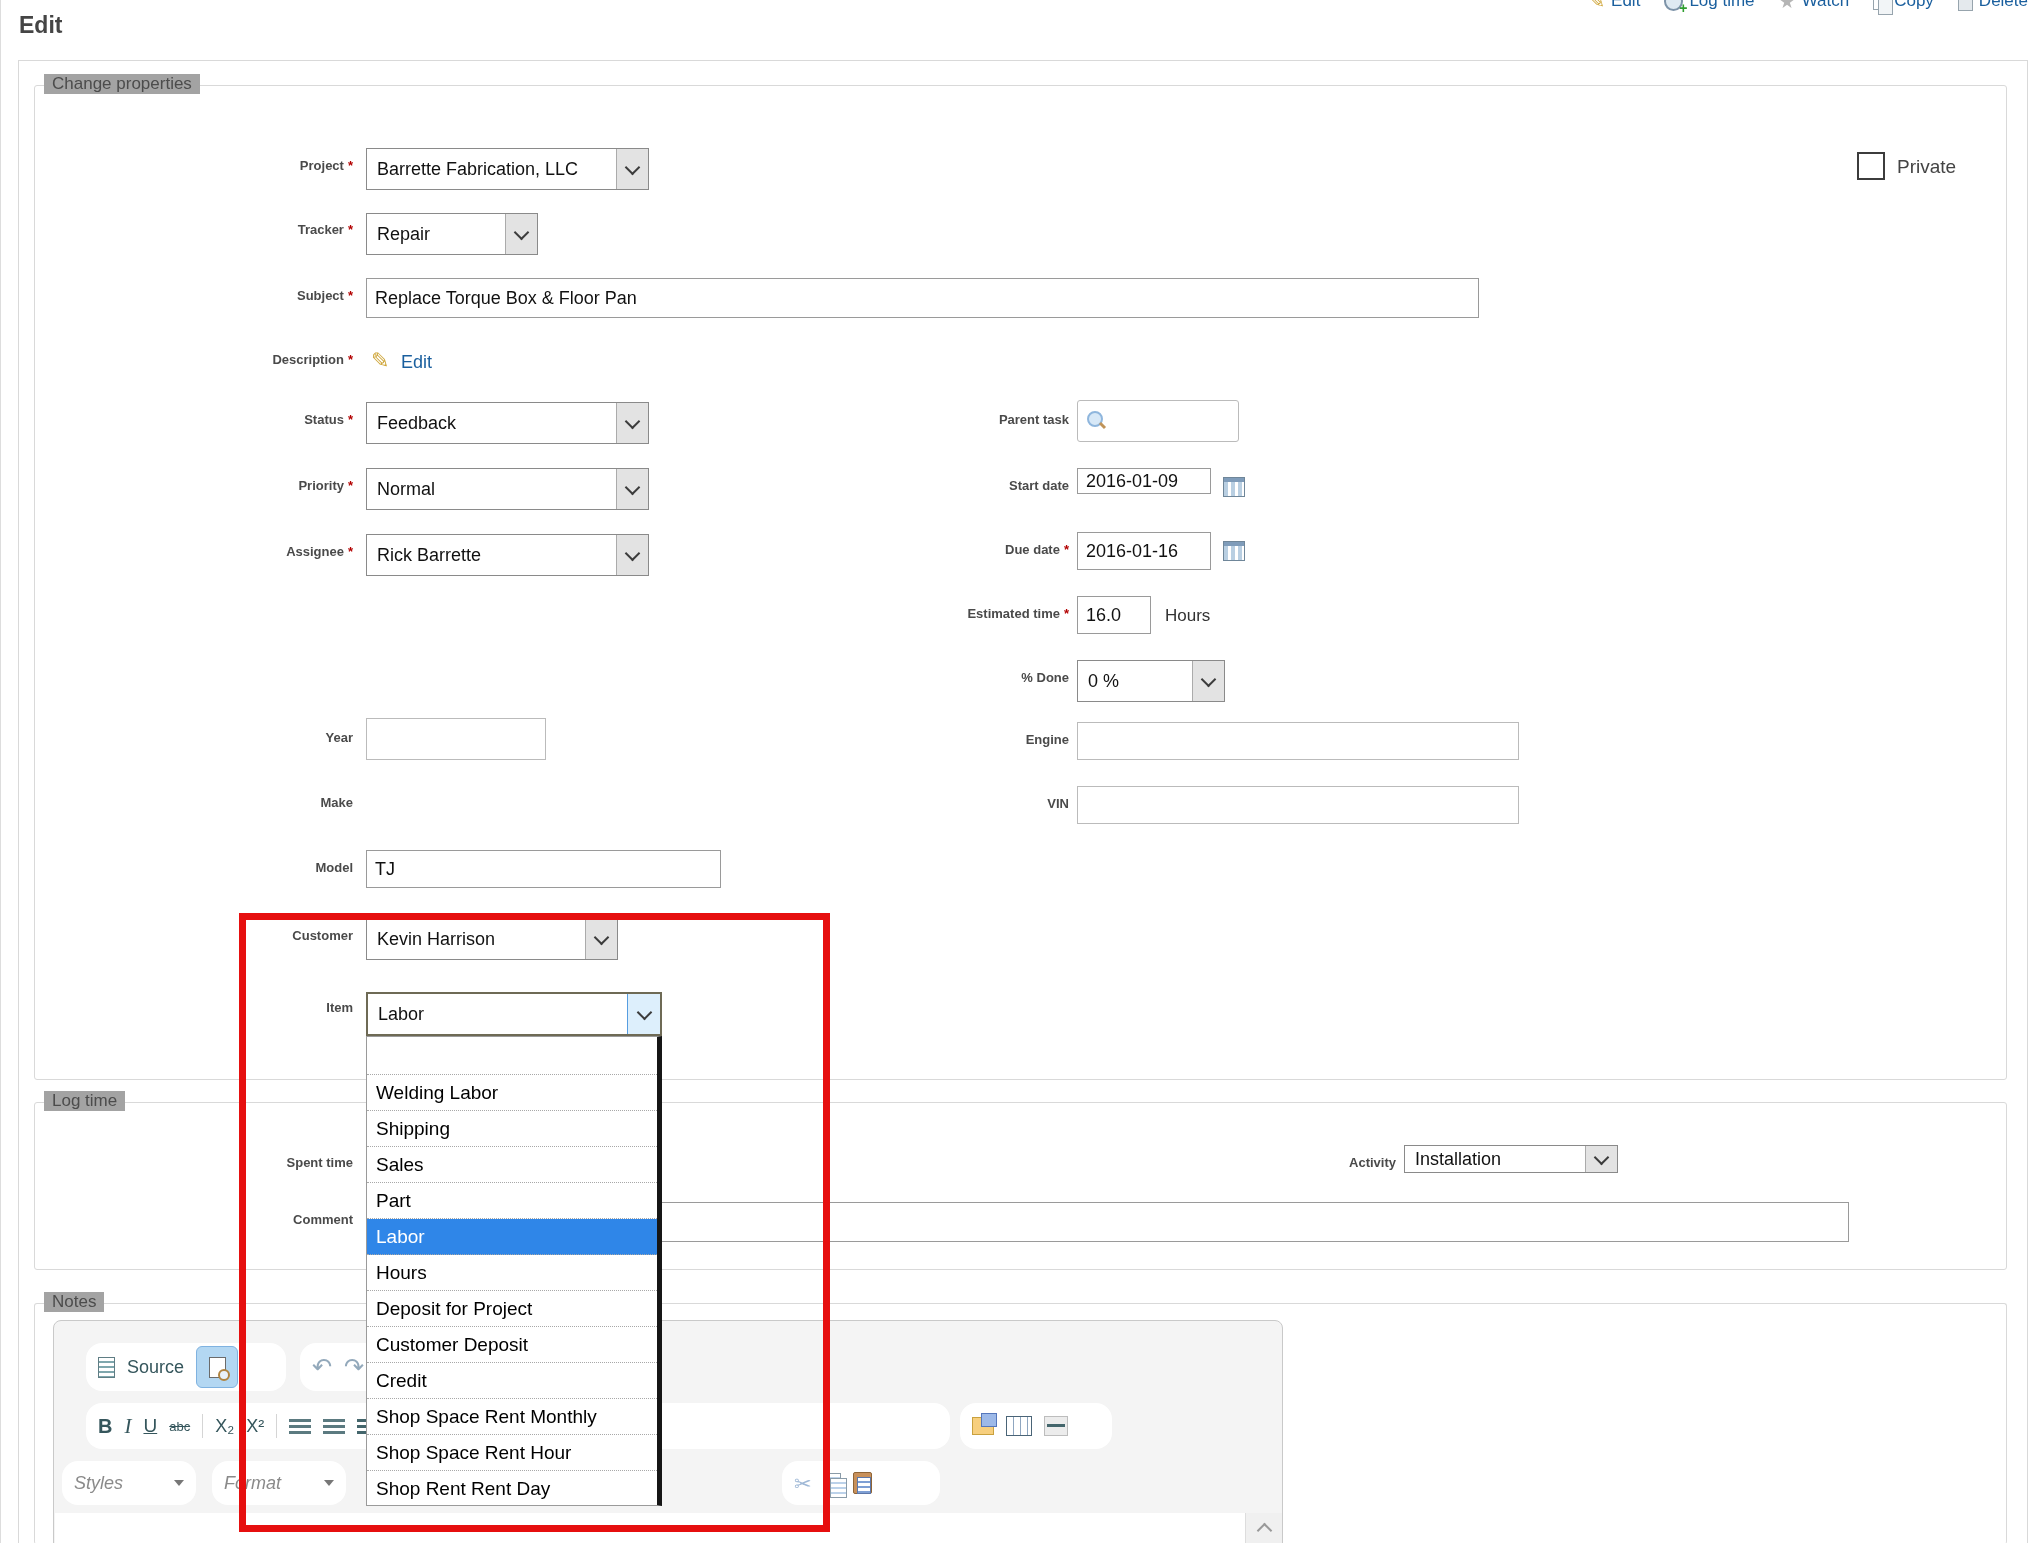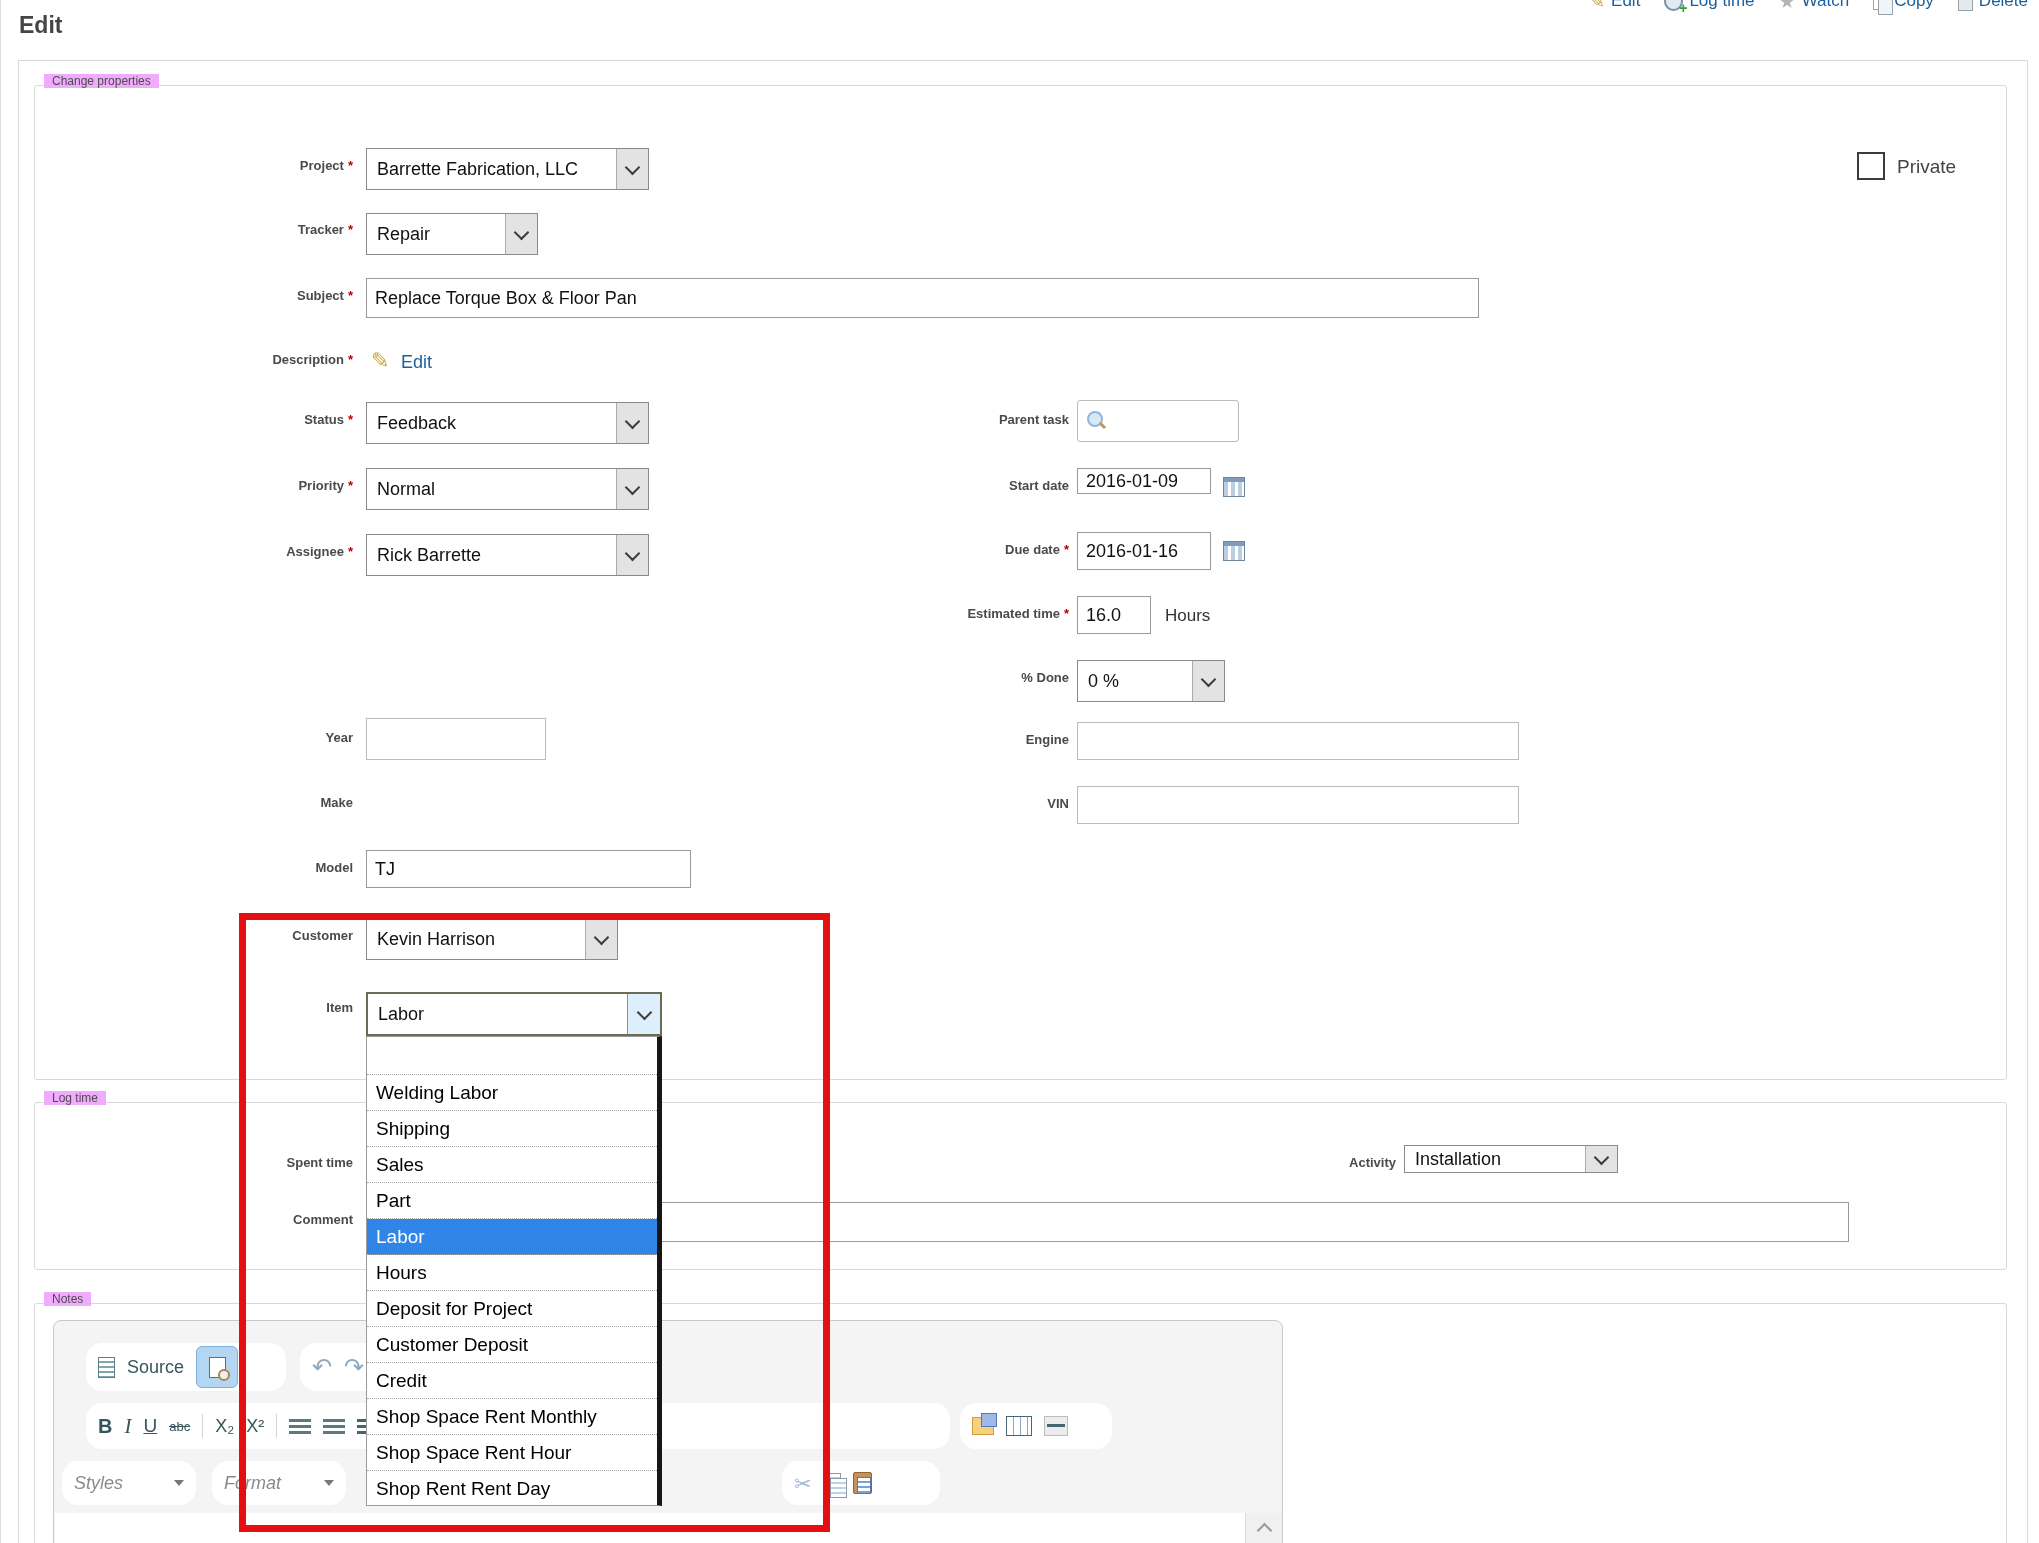--- a/index.html
+++ b/index.html
@@ -4,21 +4,21 @@
 <style>
   html,body{margin:0;padding:0;background:#fff;}
   #page{position:relative;width:2039px;height:1543px;overflow:hidden;
         font-family:"Liberation Sans",sans-serif;color:#222;background:#fff;
         border-left:1px solid #ddd;}
   .abs{position:absolute;}
   
   .lbl{position:absolute;transform:translateX(-100%);font-weight:bold;color:#4a4a4a;
        font-size:13px;white-space:nowrap;}
   .req{color:#b30000;font-weight:bold;margin-left:4px;}
-  .leg{position:absolute;background:#f0abfc;padding:0 8px;color:#4c4c4c;font-size:12px;z-index:3;}
+  .leg{position:absolute;background:#a3a3a3;padding:0 8px;color:#4c4c4c;font-size:17px;z-index:3;}
   
   .box{position:absolute;border:1px solid #d9d9d9;background:#fff;border-radius:3px;}
   
   .inp{position:absolute;box-sizing:border-box;border:1px solid #9a9a9a;background:#fff;
        font-family:"Liberation Sans",sans-serif;font-size:18px;color:#111;padding:0 8px;}
   .sel{position:absolute;box-sizing:border-box;border:1px solid #8a8a8a;background:#fff;
        display:flex;align-items:center;font-size:18px;color:#111;padding-left:10px;}
   .sel-btn{position:absolute;right:0;top:0;bottom:0;width:31px;background:#e3e3e3;
        border-left:1px solid #ababab;display:flex;align-items:center;justify-content:center;}
   .sel.focused{border:2px solid #6e6a55;}
@@ -218,21 +218,21 @@
 
   <div class="lbl" style="left:1068px;top:732px;"><span>Engine</span></div>
   <input class="inp" style="left: 1076px; top: 722px; width: 442px; height: 38px; border-color: rgb(187, 187, 187);" value="">
 
   <div class="lbl" style="left:352px;top:795px;"><span>Make</span></div>
 
   <div class="lbl" style="left:1068px;top:796px;"><span>VIN</span></div>
   <input class="inp" style="left: 1076px; top: 786px; width: 442px; height: 38px; border-color: rgb(187, 187, 187);" value="">
 
   <div class="lbl" style="left:352px;top:860px;"><span>Model</span></div>
-  <input class="inp" style="left: 365px; top: 850px; width: 325px; height: 38px;" value="TJ">
+  <input class="inp" style="left: 365px; top: 850px; width: 355px; height: 38px;" value="TJ">
 
   <div class="lbl" style="left:352px;top:928px;"><span>Customer</span></div>
   <div class="sel" style="left:365px;top:918px;width:252px;height:42px;">
     <span>Kevin Harrison</span>
     <span class="sel-btn">
         <span class="chev"></span>
       </span>
   </div>
 
   <div class="lbl" style="left:352px;top:1000px;"><span>Item</span></div>

